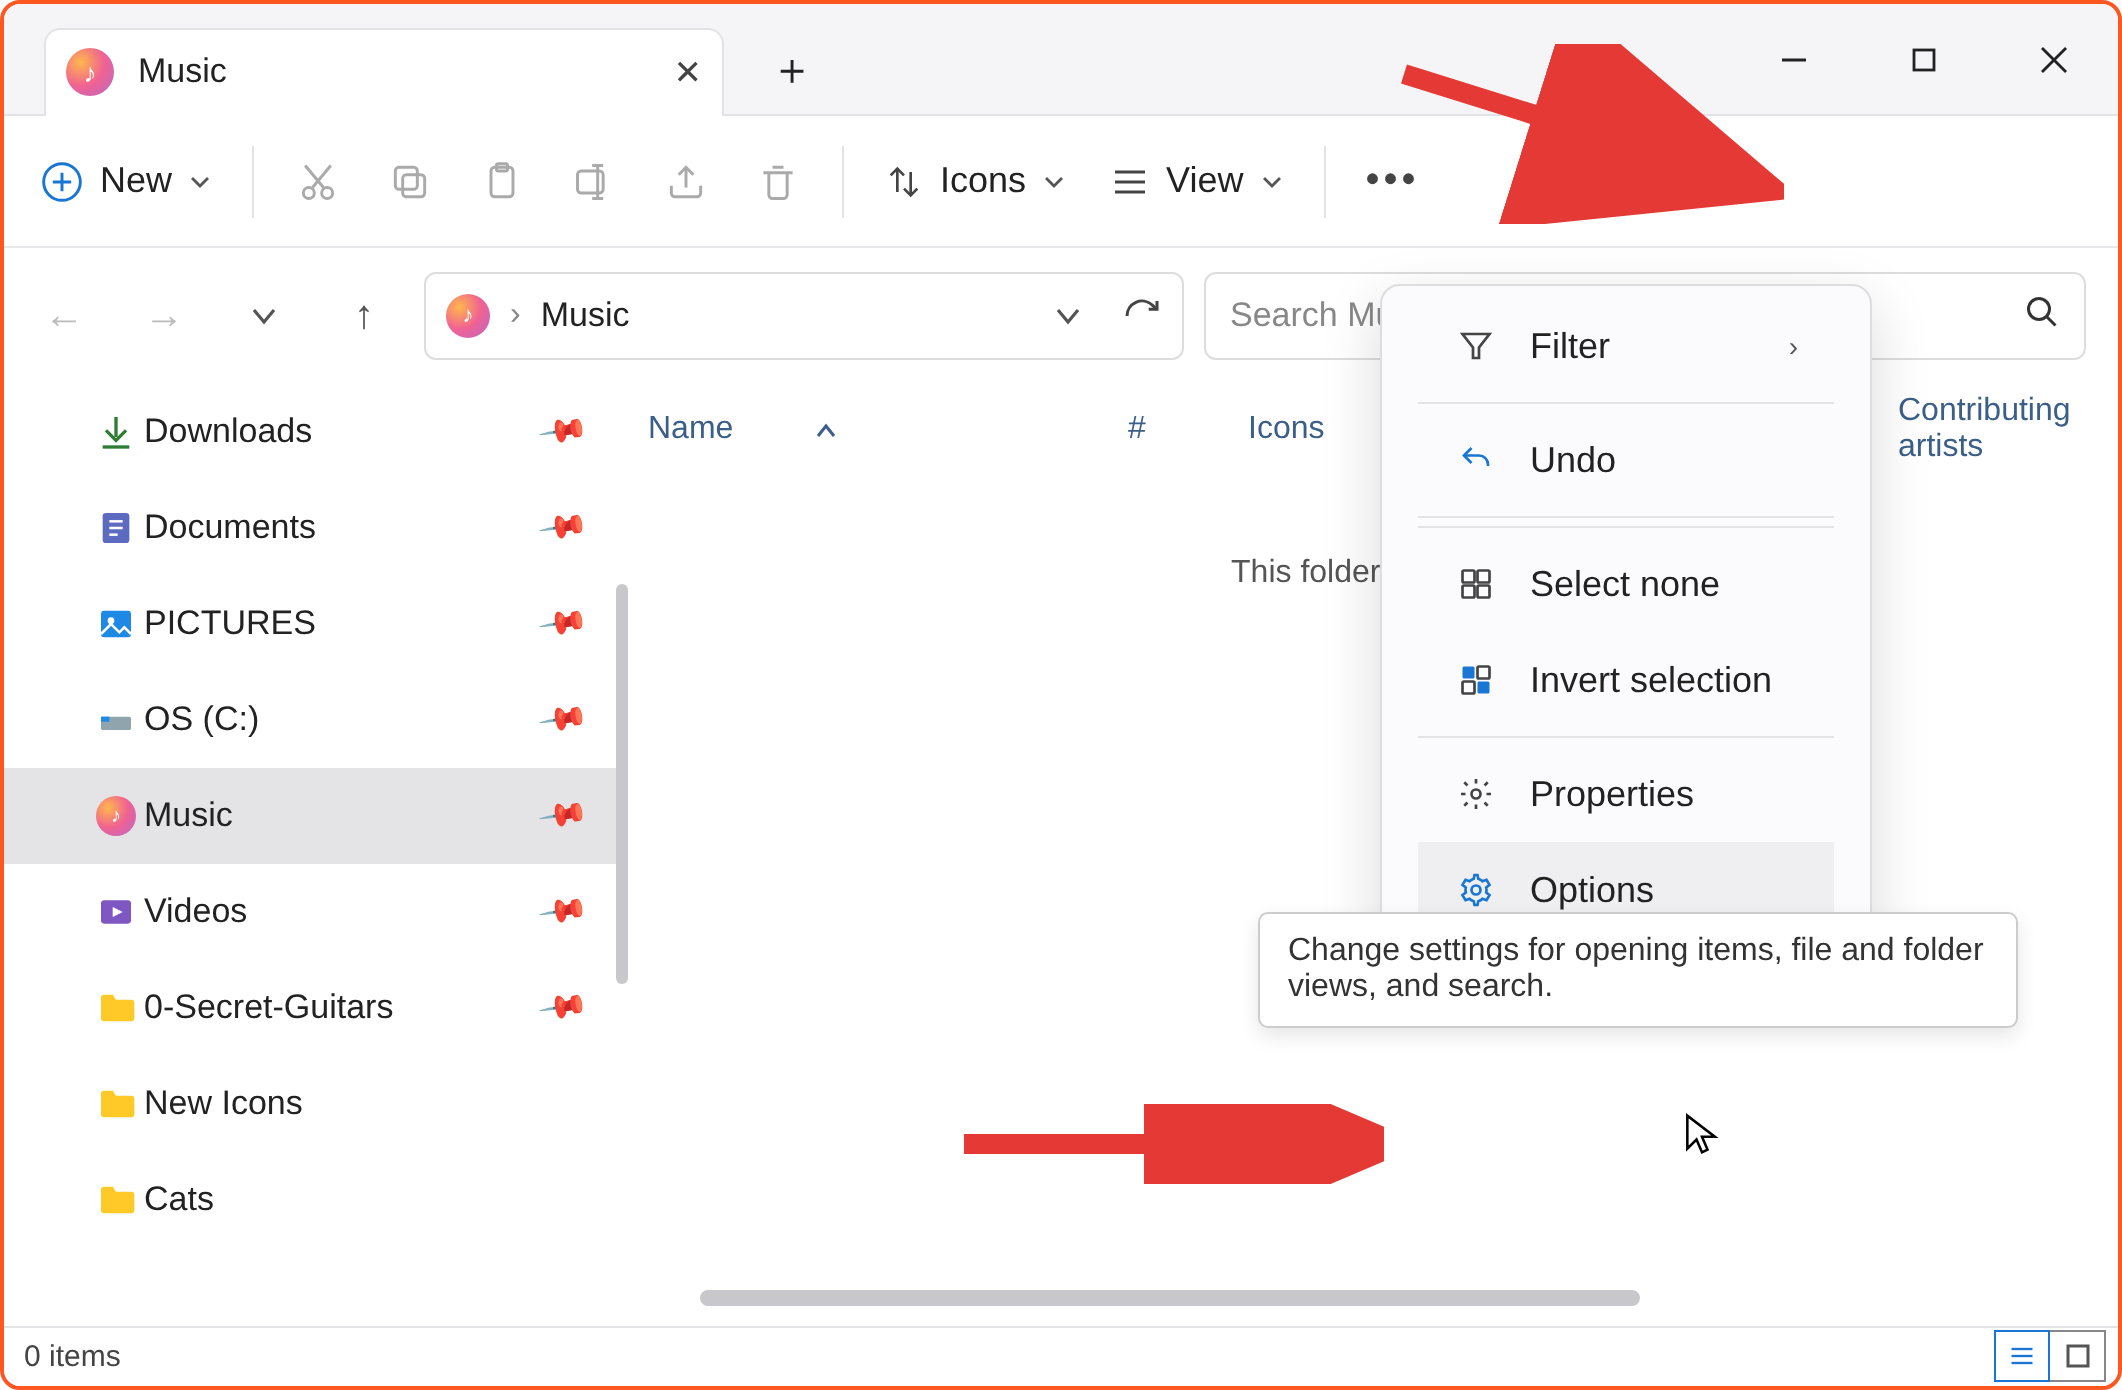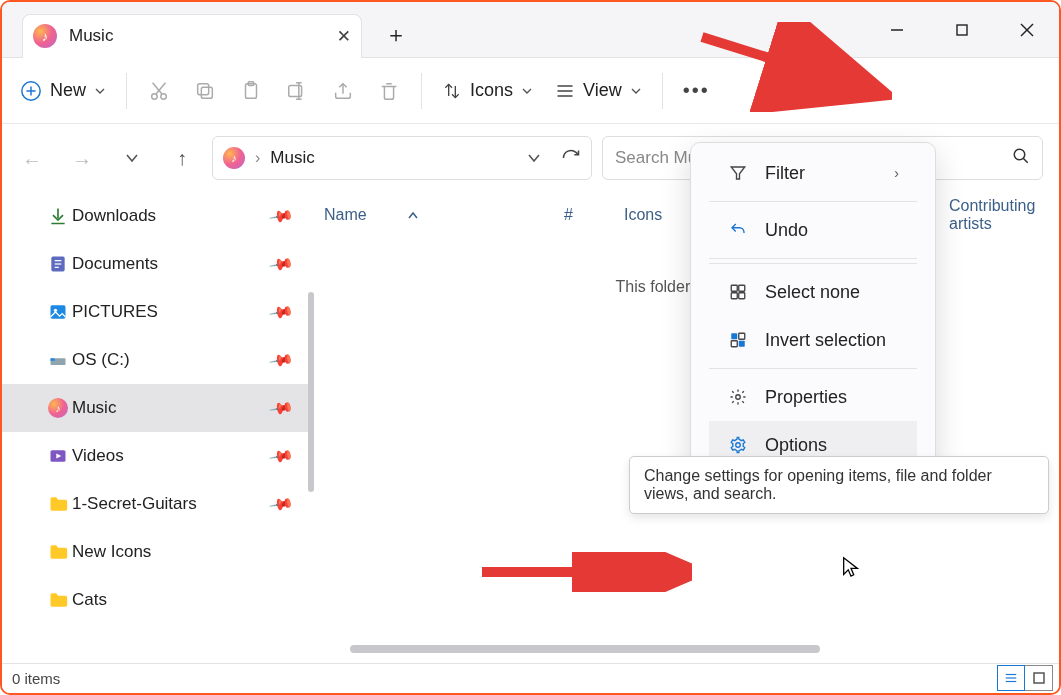--- a/index.html
+++ b/index.html
@@ -45,21 +45,21 @@
   .vt.off { border-color:#888; border-left:none;}
 
   .context-menu { position:absolute; left:688px; top:140px; width:246px; background:#fbfbfd; border:1px solid #ddd; border-radius:10px; box-shadow:0 10px 30px rgba(0,0,0,.15); padding:6px 18px; z-index:5;}
   .cm-item { height:48px; display:flex; align-items:center; gap:16px; padding:0 18px; font-size:18px; color:#222; cursor:pointer;}
   .cm-item:hover, .cm-item.hov { background:#efeff2;}
   .cm-sep { height:1px; background:#e3e3e5; margin:4px 0;}
   .cm-item .arrow { margin-left:auto; color:#555; font-size:14px;}
   .cm-icon { width:22px; display:flex; justify-content:center; color:#1976d2;}
   .cm-icon.gray { color:#444;}
 
-  .tooltip { position:absolute; left:627px; top:454px; width:420px; background:#fff; border:1px solid #ccc; border-radius:5px; padding:10px 14px; font-size:16px; color:#333; box-shadow:0 4px 10px rgba(0,0,0,.1); z-index:6;}
+  .tooltip { position:absolute; left:627px; top:454px; width:380px; background:#fff; border:1px solid #ccc; border-radius:5px; padding:10px 14px; font-size:16px; color:#333; box-shadow:0 4px 10px rgba(0,0,0,.1); z-index:6;}
 
   .arrow-annot { position:absolute; z-index:10; pointer-events:none;}
   .cursor { position:absolute; left:838px; top:552px; z-index:7; pointer-events:none;}
   .cursor svg { width:22px; height:26px;}
   .hscroll { position:absolute; left:338px; bottom:36px; right:8px; height:14px; }
   .hscroll .thumb { position:absolute; left:10px; top:2px; width:470px; height:8px; background:#c8c8cc; border-radius:4px;}
   .music-grad { width:24px; height:24px; border-radius:50%; background: radial-gradient(circle at 30% 30%, #ffb74d, #f06292 50%, #ba68c8); display:flex; align-items:center; justify-content:center; color:#fff; font-size:13px;}
 </style>
 </head>
 <body>
@@ -251,21 +251,21 @@
           <rect x="3" y="5" width="18" height="14" rx="2"></rect>
           <polygon points="10,9 16,12 10,15" fill="#fff"></polygon>
         </svg>
         <span>Videos</span>
         <span class="pin">📌</span>
       </div>
     <div class="side-item">
         <svg width="20" height="20" viewBox="0 0 24 24" fill="#ffca28">
           <path d="M3 6a2 2 0 012-2h5l2 3h9a2 2 0 012 2v9a2 2 0 01-2 2H5a2 2 0 01-2-2z"></path>
         </svg>
-        <span>1-Secret-Guitars</span>
+        <span>0-Secret-Guitars</span>
         <span class="pin">📌</span>
       </div>
     <div class="side-item">
         <svg width="20" height="20" viewBox="0 0 24 24" fill="#ffca28">
           <path d="M3 6a2 2 0 012-2h5l2 3h9a2 2 0 012 2v9a2 2 0 01-2 2H5a2 2 0 01-2-2z"></path>
         </svg>
         <span>New Icons</span>
       </div>
     <div class="side-item">
         <svg width="20" height="20" viewBox="0 0 24 24" fill="#ffca28">

